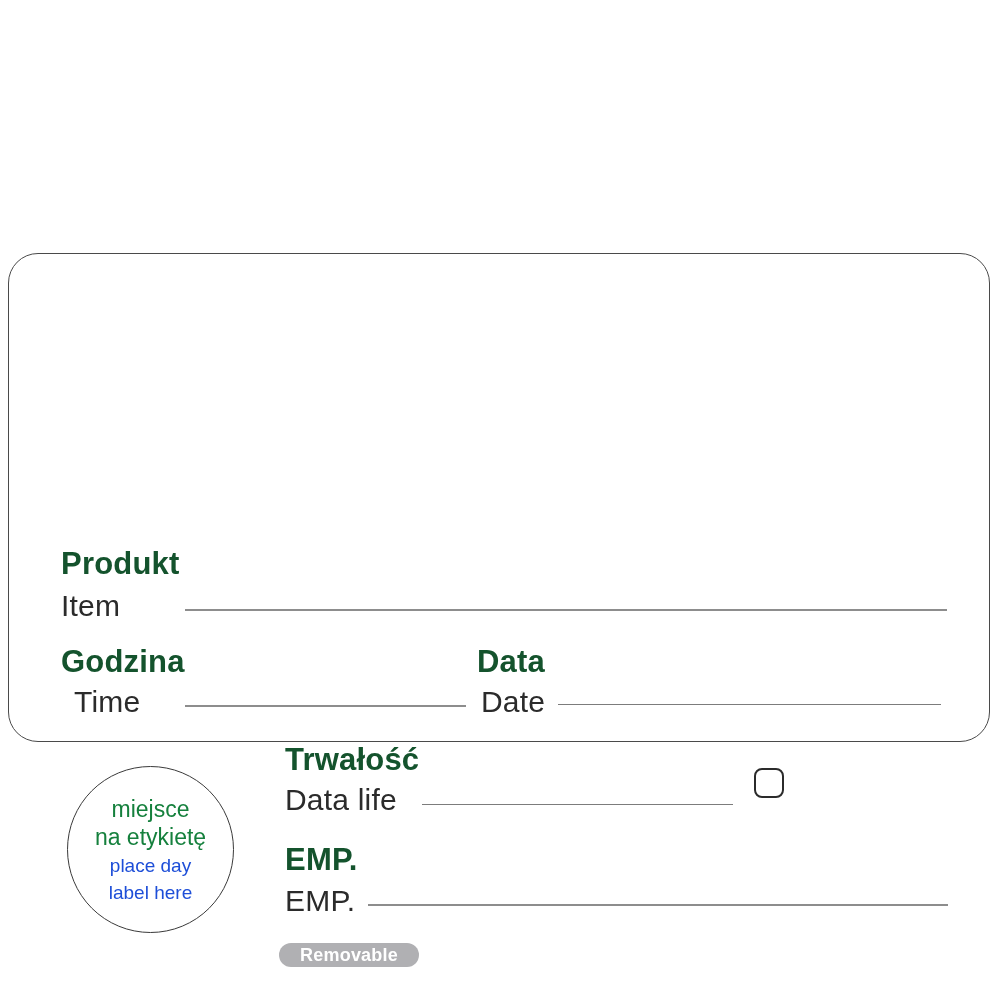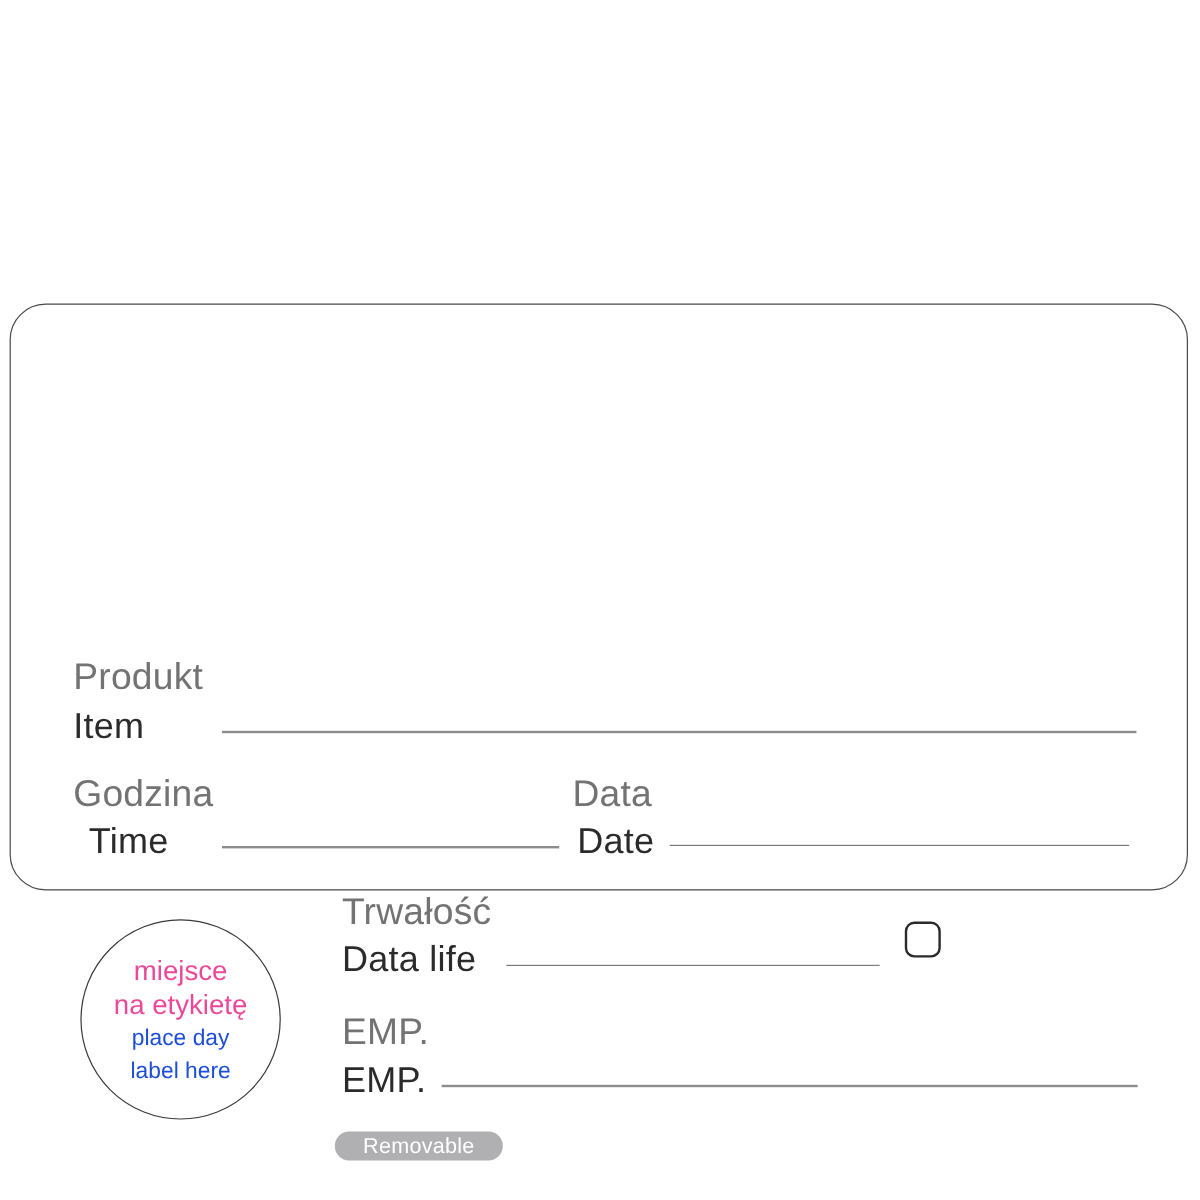--- a/index.html
+++ b/index.html
@@ -35,23 +35,23 @@
     background: #ffffff;
   }
 
   
   .fld {
     position: absolute;
     white-space: nowrap;
   }
   .pl {
     font-size: 31px;
-    font-weight: 400;
+    font-weight: 700;
     letter-spacing: 0.2px;
-    color: #737373;
+    color: #14532d;
     line-height: 1;
   }
   .en {
     font-size: 30px;
     font-weight: 400;
     letter-spacing: 0.2px;
     color: #2b2b2b;
     line-height: 1;
   }
 
@@ -100,21 +100,21 @@
     border-radius: 50%;
     display: flex;
     flex-direction: column;
     align-items: center;
     justify-content: center;
     text-align: center;
   }
   .stamp-pl {
     font-size: 23px;
     line-height: 28px;
-    color: #ec4899;
+    color: #15803d;
     white-space: nowrap;
   }
   .stamp-en {
     font-size: 19px;
     line-height: 24px;
     color: #1d4ed8;
     white-space: nowrap;
     margin-top: 3px;
   }
 
@@ -163,21 +163,21 @@
     width: 140px;
     height: 24px;
     border-radius: 12px;
     background: #b0b0b3;
     display: flex;
     align-items: center;
     justify-content: center;
   }
   .badge-text {
     font-size: 18px;
-    font-weight: 400;
+    font-weight: 700;
     color: #ffffff;
     letter-spacing: 0.2px;
     line-height: 1;
     white-space: nowrap;
   }
 </style>
 </head>
 <body>
 
 <div id="stage">

